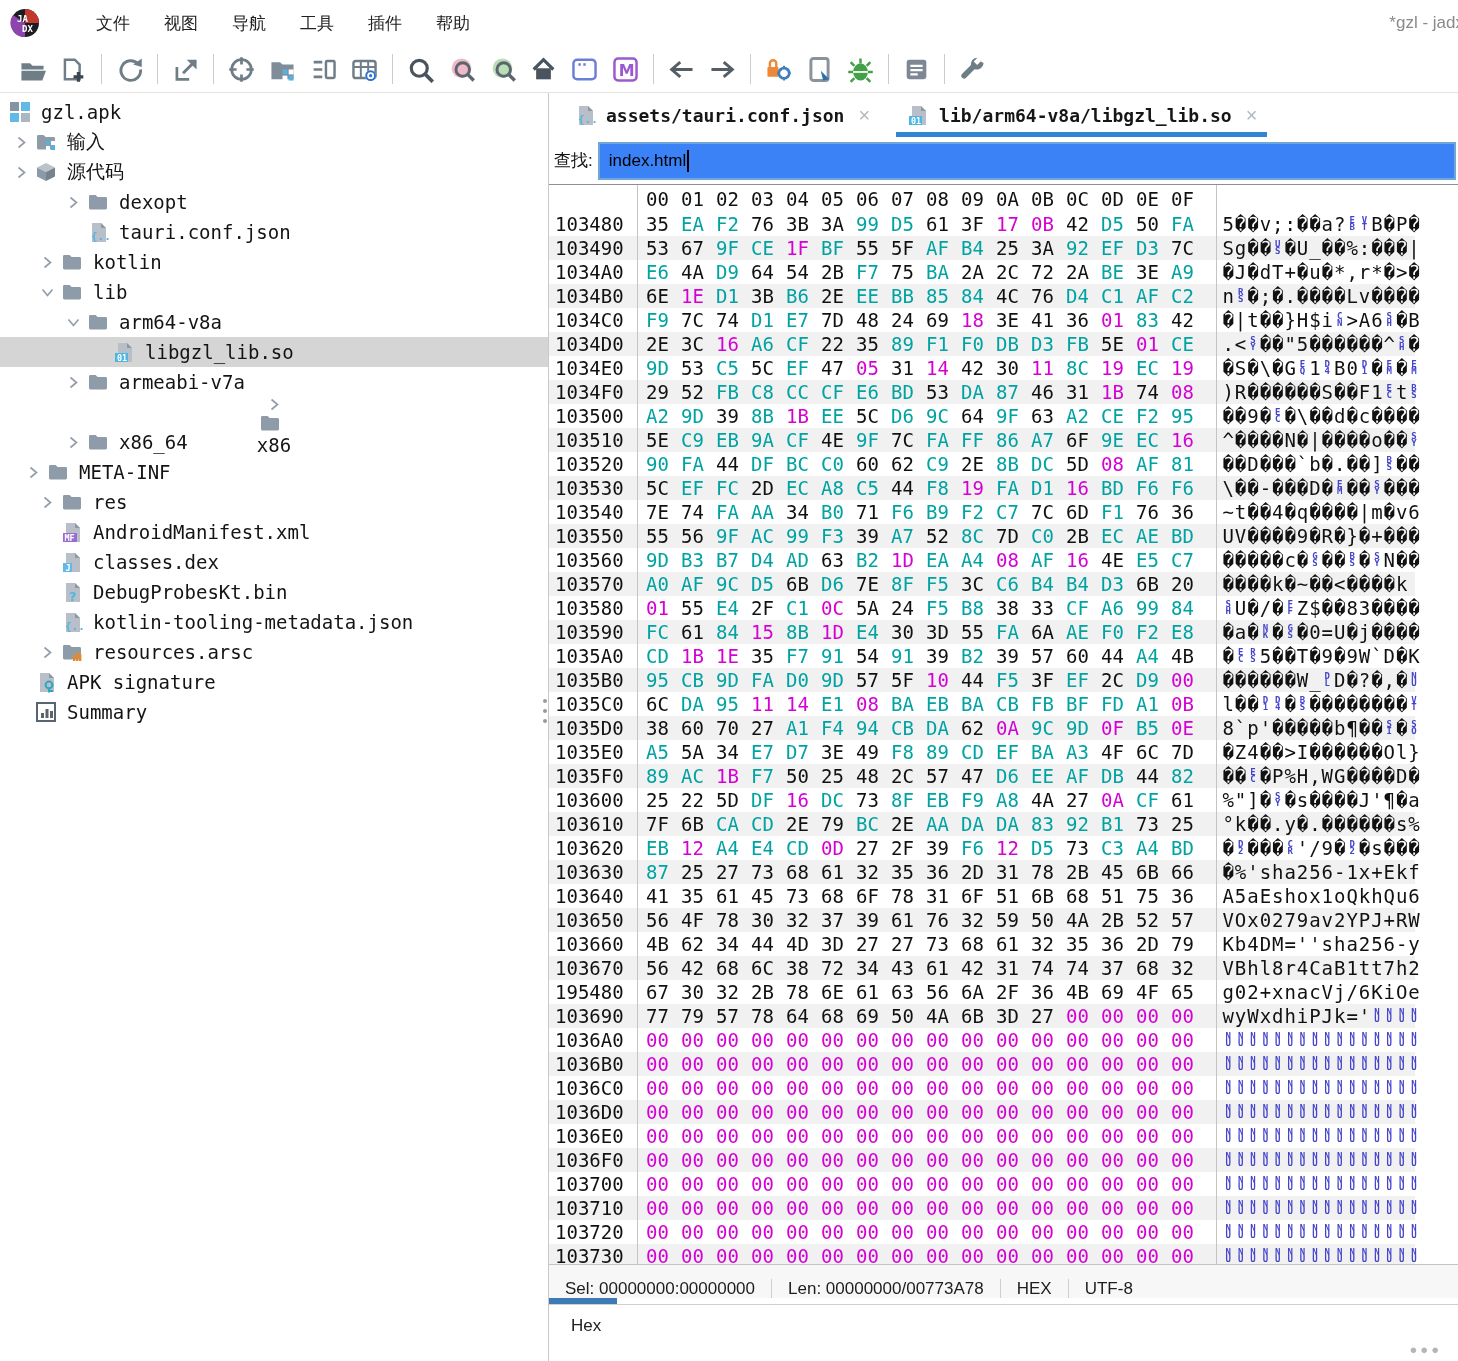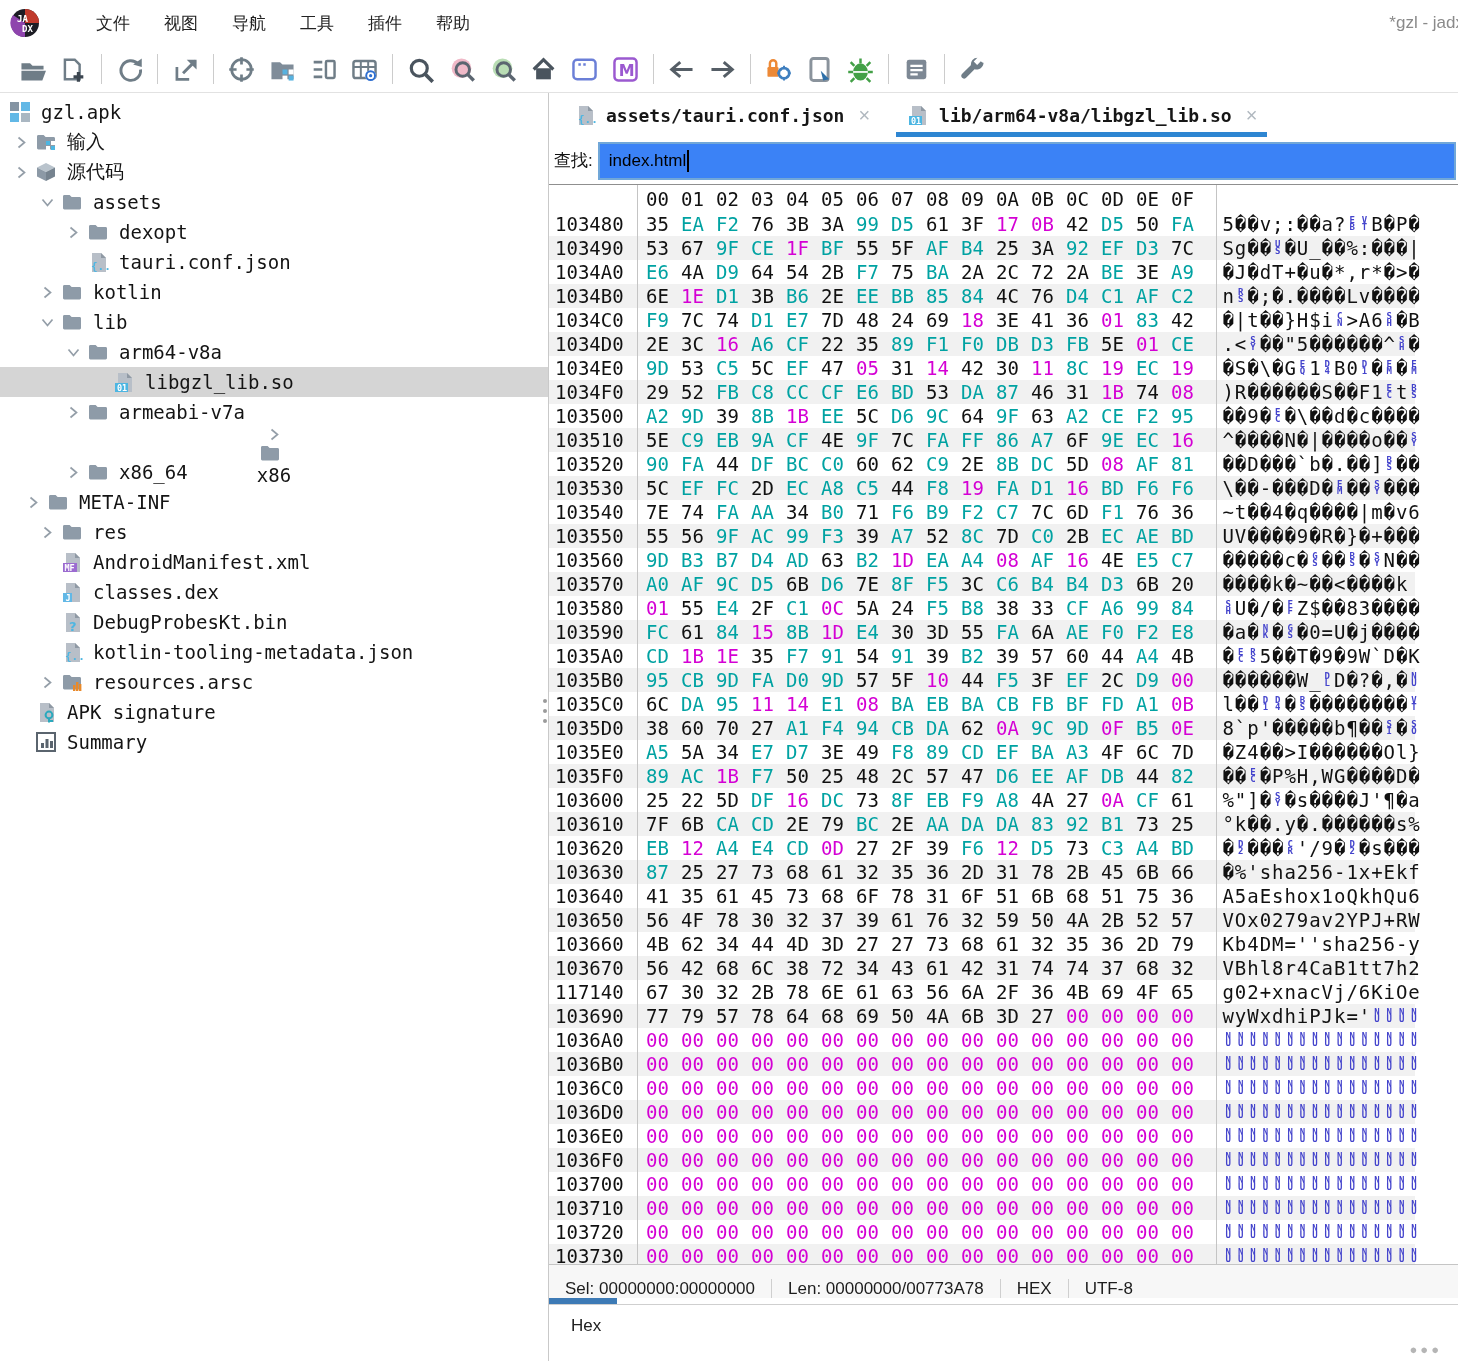--- a/index.html
+++ b/index.html
@@ -277,33 +277,20 @@
         </span>
         <span class="ticon">
           <svg width="22" height="22" viewBox="0 0 22 22">
             <polygon points="11,2 20,6.5 11,11 2,6.5" fill="#b9c3cc"></polygon>
             <polygon points="2,6.5 11,11 11,20 2,15.5" fill="#8c99a6"></polygon>
             <polygon points="20,6.5 11,11 11,20 20,15.5" fill="#76838f"></polygon>
           </svg>
         </span>
         <span class="tlabel mono">源代码</span>
       </div>
-      <div class="trow" style="padding-left: 34px;">
-        <span class="chev">
-          <svg width="15" height="11" viewBox="0 0 15 11">
-            <path d="M2.5 2.5L7.5 8.5L12.5 2.5" fill="none" stroke="#949ea8" stroke-width="1.7"></path>
-          </svg>
-        </span>
-        <span class="ticon">
-          <svg width="22" height="22" viewBox="0 0 22 22">
-            <path d="M2 5.5c0-.8.6-1.4 1.4-1.4h5.2l2 2h8c.8 0 1.4.6 1.4 1.4v9.6c0 .8-.6 1.4-1.4 1.4H3.4c-.8 0-1.4-.6-1.4-1.4z" fill="#8e9ba8"></path>
-          </svg>
-        </span>
-        <span class="tlabel mono">assets</span>
-      </div>
       <div class="trow" style="padding-left: 60px;">
         <span class="chev">
           <svg width="11" height="15" viewBox="0 0 11 15">
             <path d="M2.5 2.5L8.5 7.5L2.5 12.5" fill="none" stroke="#949ea8" stroke-width="1.7"></path>
           </svg>
         </span>
         <span class="ticon">
           <svg width="22" height="22" viewBox="0 0 22 22">
             <path d="M2 5.5c0-.8.6-1.4 1.4-1.4h5.2l2 2h8c.8 0 1.4.6 1.4 1.4v9.6c0 .8-.6 1.4-1.4 1.4H3.4c-.8 0-1.4-.6-1.4-1.4z" fill="#8e9ba8"></path>
           </svg>
@@ -1955,21 +1942,21 @@
               <span class="ach">B</span>
               <span class="ach">1</span>
               <span class="ach">t</span>
               <span class="ach">t</span>
               <span class="ach">7</span>
               <span class="ach">h</span>
               <span class="ach">2</span>
             </div>
           </div>
           <div class="hexrow">
-            <div class="addr">117140</div>
+            <div class="addr">195480</div>
             <div class="bytes">
               <span class="b print">67</span>
               <span class="b print">30</span>
               <span class="b print">32</span>
               <span class="b print">2B</span>
               <span class="b print">78</span>
               <span class="b print">6E</span>
               <span class="b print">61</span>
               <span class="b print">63</span>
               <span class="b print">56</span>

